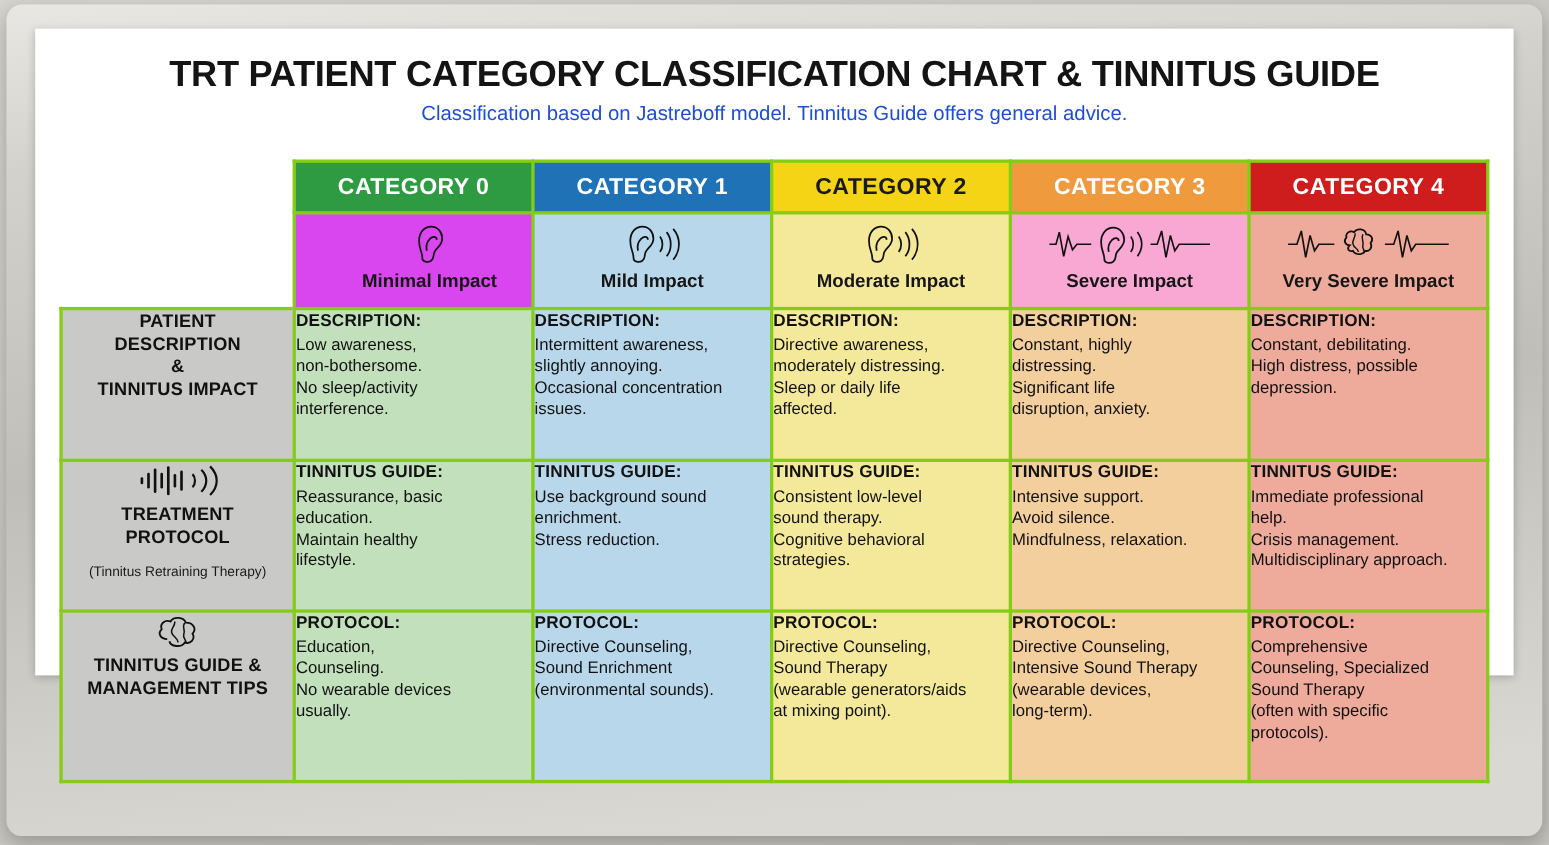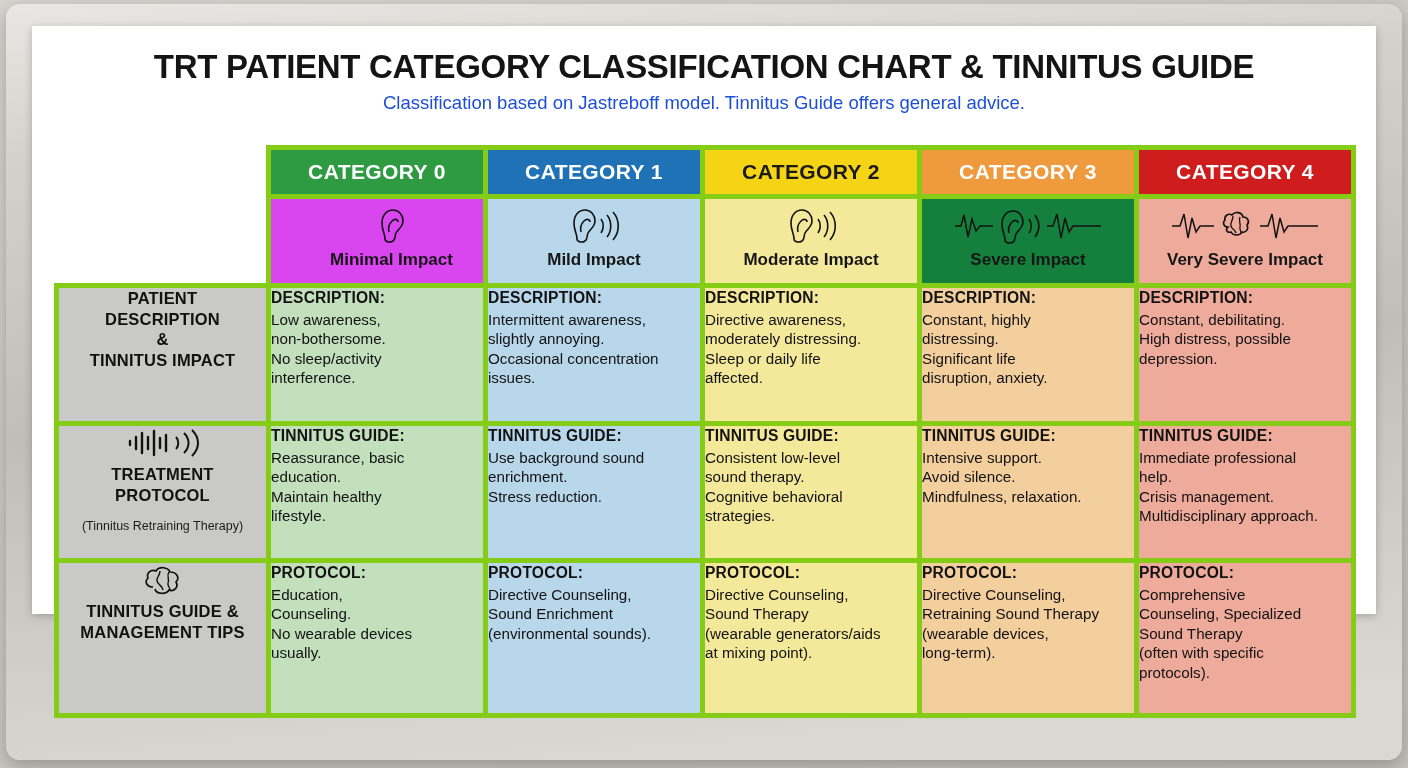--- a/index.html
+++ b/index.html
@@ -61,21 +61,21 @@
   
   #chart {
     position: absolute;
     left: 22px;
     top: 119px;
     width: 1300px;
     border-collapse: collapse;
     table-layout: fixed;
   }
   #chart td, #chart th {
-    border: 5px solid #84cc16;
+    border: 3px solid #84cc16;
     vertical-align: top;
     padding: 0;
   }
 
   .col-row-head { width: 212px; }
   .col-cat { width: 217px; }
 
   
   .cat-head {
     height: 44px;
@@ -220,21 +220,21 @@
             <path d="M12 33 C12 27 9 25 9 17 C9 9 14 4 20 4 C26 4 30 9 30 15 C30 21 25 23 23 27 C21.5 30 23 33 20 35 C17 37 12 36 12 33 Z" fill="none" stroke="#111" stroke-width="1.6"></path>
             <path d="M16 26 C15 22 16 18 19 15 C21.5 12.5 25 13 25 16" fill="none" stroke="#111" stroke-width="1.6"></path>
             <path d="M36 13 C39 17 39 23 36 27" fill="none" stroke="#111" stroke-width="1.6"></path>
             <path d="M42 9 C47 15 47 25 42 31" fill="none" stroke="#111" stroke-width="1.6"></path>
             <path d="M48 6 C55 14 55 26 48 34" fill="none" stroke="#111" stroke-width="1.6"></path>
           </svg>
         </div>
         <div class="impact-label">Moderate Impact</div>
       </td>
 
-      <td class="impact-cell" style="background:#15803d;margin-left:13px;">
+      <td class="impact-cell" style="background:#f9a8d4;margin-left:13px;">
         <div class="impact-icon">
           <svg width="150" height="38" viewBox="0 0 150 38">
             <path d="M2 19 L8 19 L11 8 L15 30 L19 12 L23 24 L27 19 L40 19" fill="none" stroke="#111" stroke-width="1.5"></path>
             <path d="M52 33 C52 27 49 25 49 17 C49 9 54 4 60 4 C66 4 70 9 70 15 C70 21 65 23 63 27 C61.5 30 63 33 60 35 C57 37 52 36 52 33 Z" fill="none" stroke="#111" stroke-width="1.6"></path>
             <path d="M56 26 C55 22 56 18 59 15 C61.5 12.5 65 13 65 16" fill="none" stroke="#111" stroke-width="1.6"></path>
             <path d="M76 12 C79 16 79 22 76 26" fill="none" stroke="#111" stroke-width="1.5"></path>
             <path d="M82 8 C87 15 87 23 82 30" fill="none" stroke="#111" stroke-width="1.5"></path>
             <path d="M94 19 L100 19 L104 7 L108 31 L112 11 L116 25 L120 19 L148 19" fill="none" stroke="#111" stroke-width="1.5"></path>
           </svg>
         </div>
@@ -383,21 +383,21 @@
       <td class="cell" style="background:#f4e99a;">
         <span class="lead">PROTOCOL:</span>
         <span class="body-line">Directive Counseling,</span>
         <span class="body-line">Sound Therapy</span>
         <span class="body-line">(wearable generators/aids</span>
         <span class="body-line">at mixing point).</span>
       </td>
       <td class="cell" style="background:#f4cf9e;">
         <span class="lead">PROTOCOL:</span>
         <span class="body-line">Directive Counseling,</span>
-        <span class="body-line">Retraining Sound Therapy</span>
+        <span class="body-line">Intensive Sound Therapy</span>
         <span class="body-line">(wearable devices,</span>
         <span class="body-line">long-term).</span>
       </td>
       <td class="cell" style="background:#eeaa9b;">
         <span class="lead">PROTOCOL:</span>
         <span class="body-line">Comprehensive</span>
         <span class="body-line">Counseling, Specialized</span>
         <span class="body-line">Sound Therapy</span>
         <span class="body-line">(often with specific</span>
         <span class="body-line">protocols).</span>

